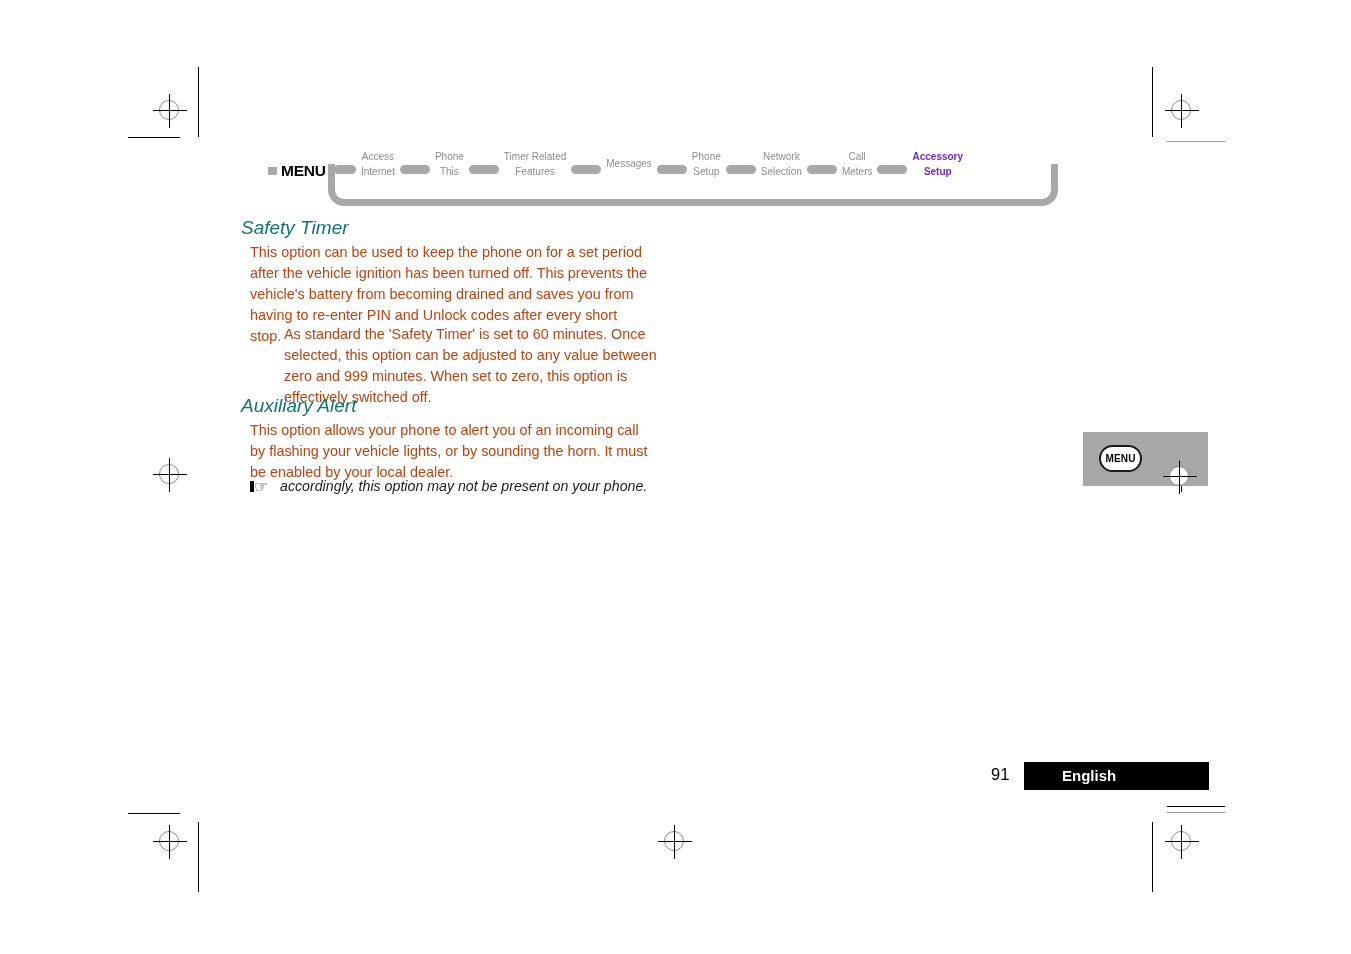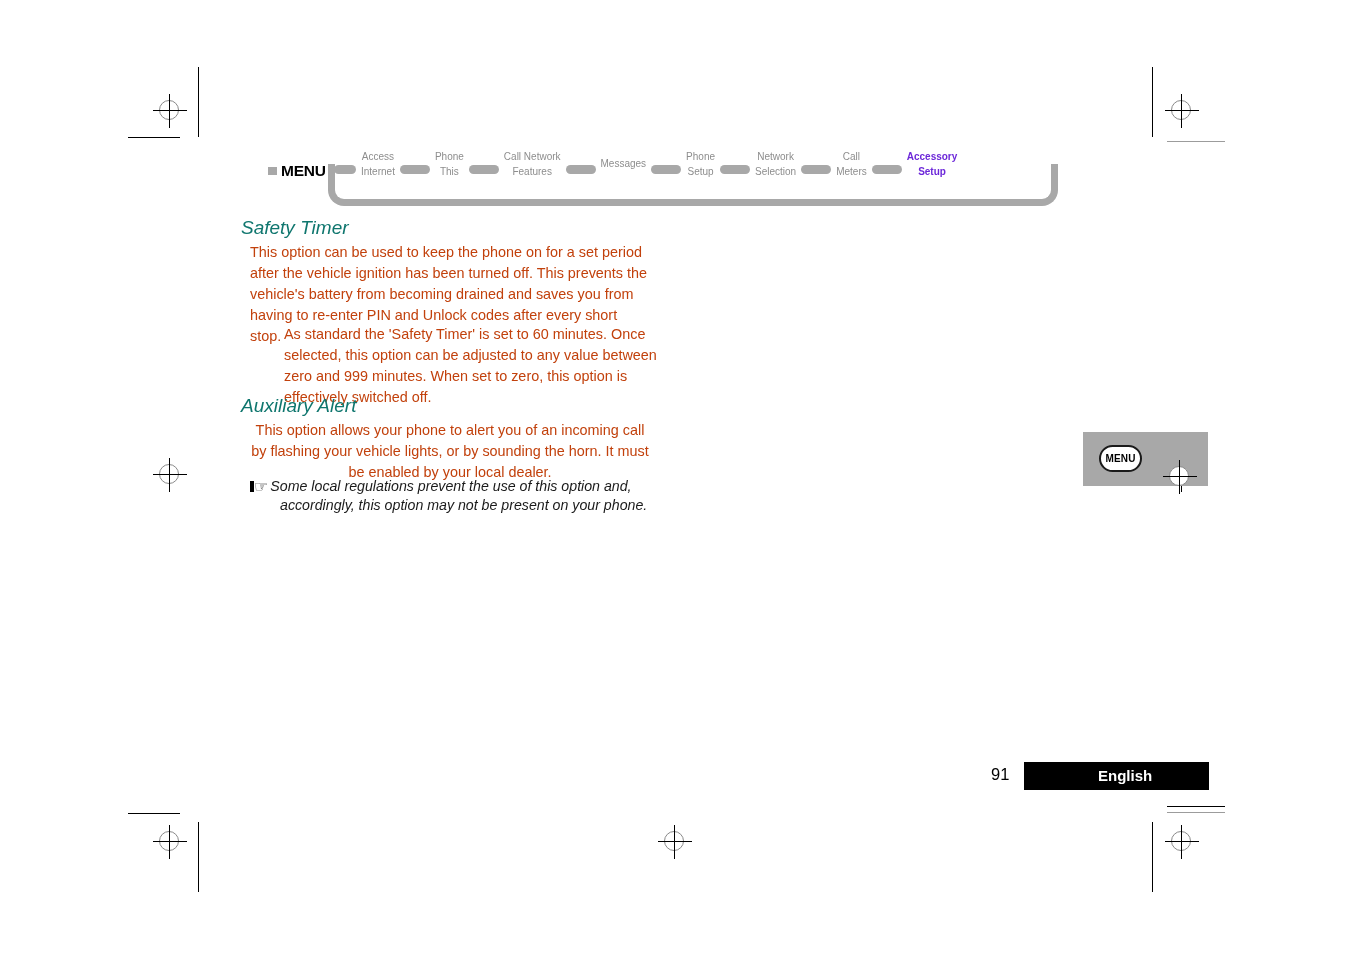--- a/index.html
+++ b/index.html
@@ -234,21 +234,20 @@
     height: 28px;
     background: #000000;
   }
   #footer-bar .lang {
     position: absolute;
     left: 38px;
     top: 5px;
     font-size: 15px;
     font-weight: bold;
     color: #ffffff;
-    margin-left: 36px;
   }
 </style>
 </head>
 <body>
 
 <div id="page">
 
   <div class="crop-h" style="left:128px;  top:137px; width:52px;"></div>
   <div class="crop-v" style="left:198px;  top:67px;  height:70px;"></div>
   <div class="reg-mark" style="left:150px; top:91px;">
@@ -315,21 +314,21 @@
       </span>
 
       <span class="conn"></span>
       <span class="crumb">
         <span>Phone</span>
         <span class="l2">This</span>
       </span>
 
       <span class="conn"></span>
       <span class="crumb">
-        <span>Call Network</span>
+        <span>Timer Related</span>
         <span class="l2">Features</span>
       </span>
 
       <span class="conn"></span>
       <span class="crumb" style="margin-top:7px;">
         <span>Messages</span>
       </span>
 
       <span class="conn"></span>
       <span class="crumb">
@@ -358,26 +357,25 @@
   </div>
 
   <div class="section-title" style="left:241px; top:217px;">Safety Timer</div>
 
   <div class="para" style="left:250px; top:242px;">This option can be used to keep the phone on for a set period after the vehicle ignition has been turned off. This prevents the vehicle's battery from becoming drained and saves you from having to re-enter PIN and Unlock codes after every short stop.</div>
 
   <div class="para" style="left:250px; top:324px;margin-left:34px;">As standard the 'Safety Timer' is set to 60 minutes. Once selected, this option can be adjusted to any value between zero and 999 minutes. When set to zero, this option is effectively switched off.</div>
 
   <div class="section-title" style="left:241px; top:395px;">Auxiliary Alert</div>
 
-  <div class="para" style="left:250px; top:420px;text-align:center;">This option allows your phone to alert you of an incoming call by flashing your vehicle lights, or by sounding the horn. It must be enabled by your local dealer.</div>
+  <div class="para" style="left:250px; top:420px;">This option allows your phone to alert you of an incoming call by flashing your vehicle lights, or by sounding the horn. It must be enabled by your local dealer.</div>
 
   <div class="note" style="left:250px; top:477px;">
     <span class="note-icon"><span class="bar"></span><span class="hand">☞</span></span>
     <span class="note-text">
-      <span>Some local regulations prevent the use of this option and,</span>
       <span class="cont">accordingly, this option may not be present on your phone.</span>
     </span>
   </div>
 
   <div id="key-callout">
     <div class="key">MENU</div>
   </div>
   <div class="reg-mark" style="left:1160px; top:457px; z-index:5;">
     <div class="ring"></div>
       <div class="vbar"></div>

